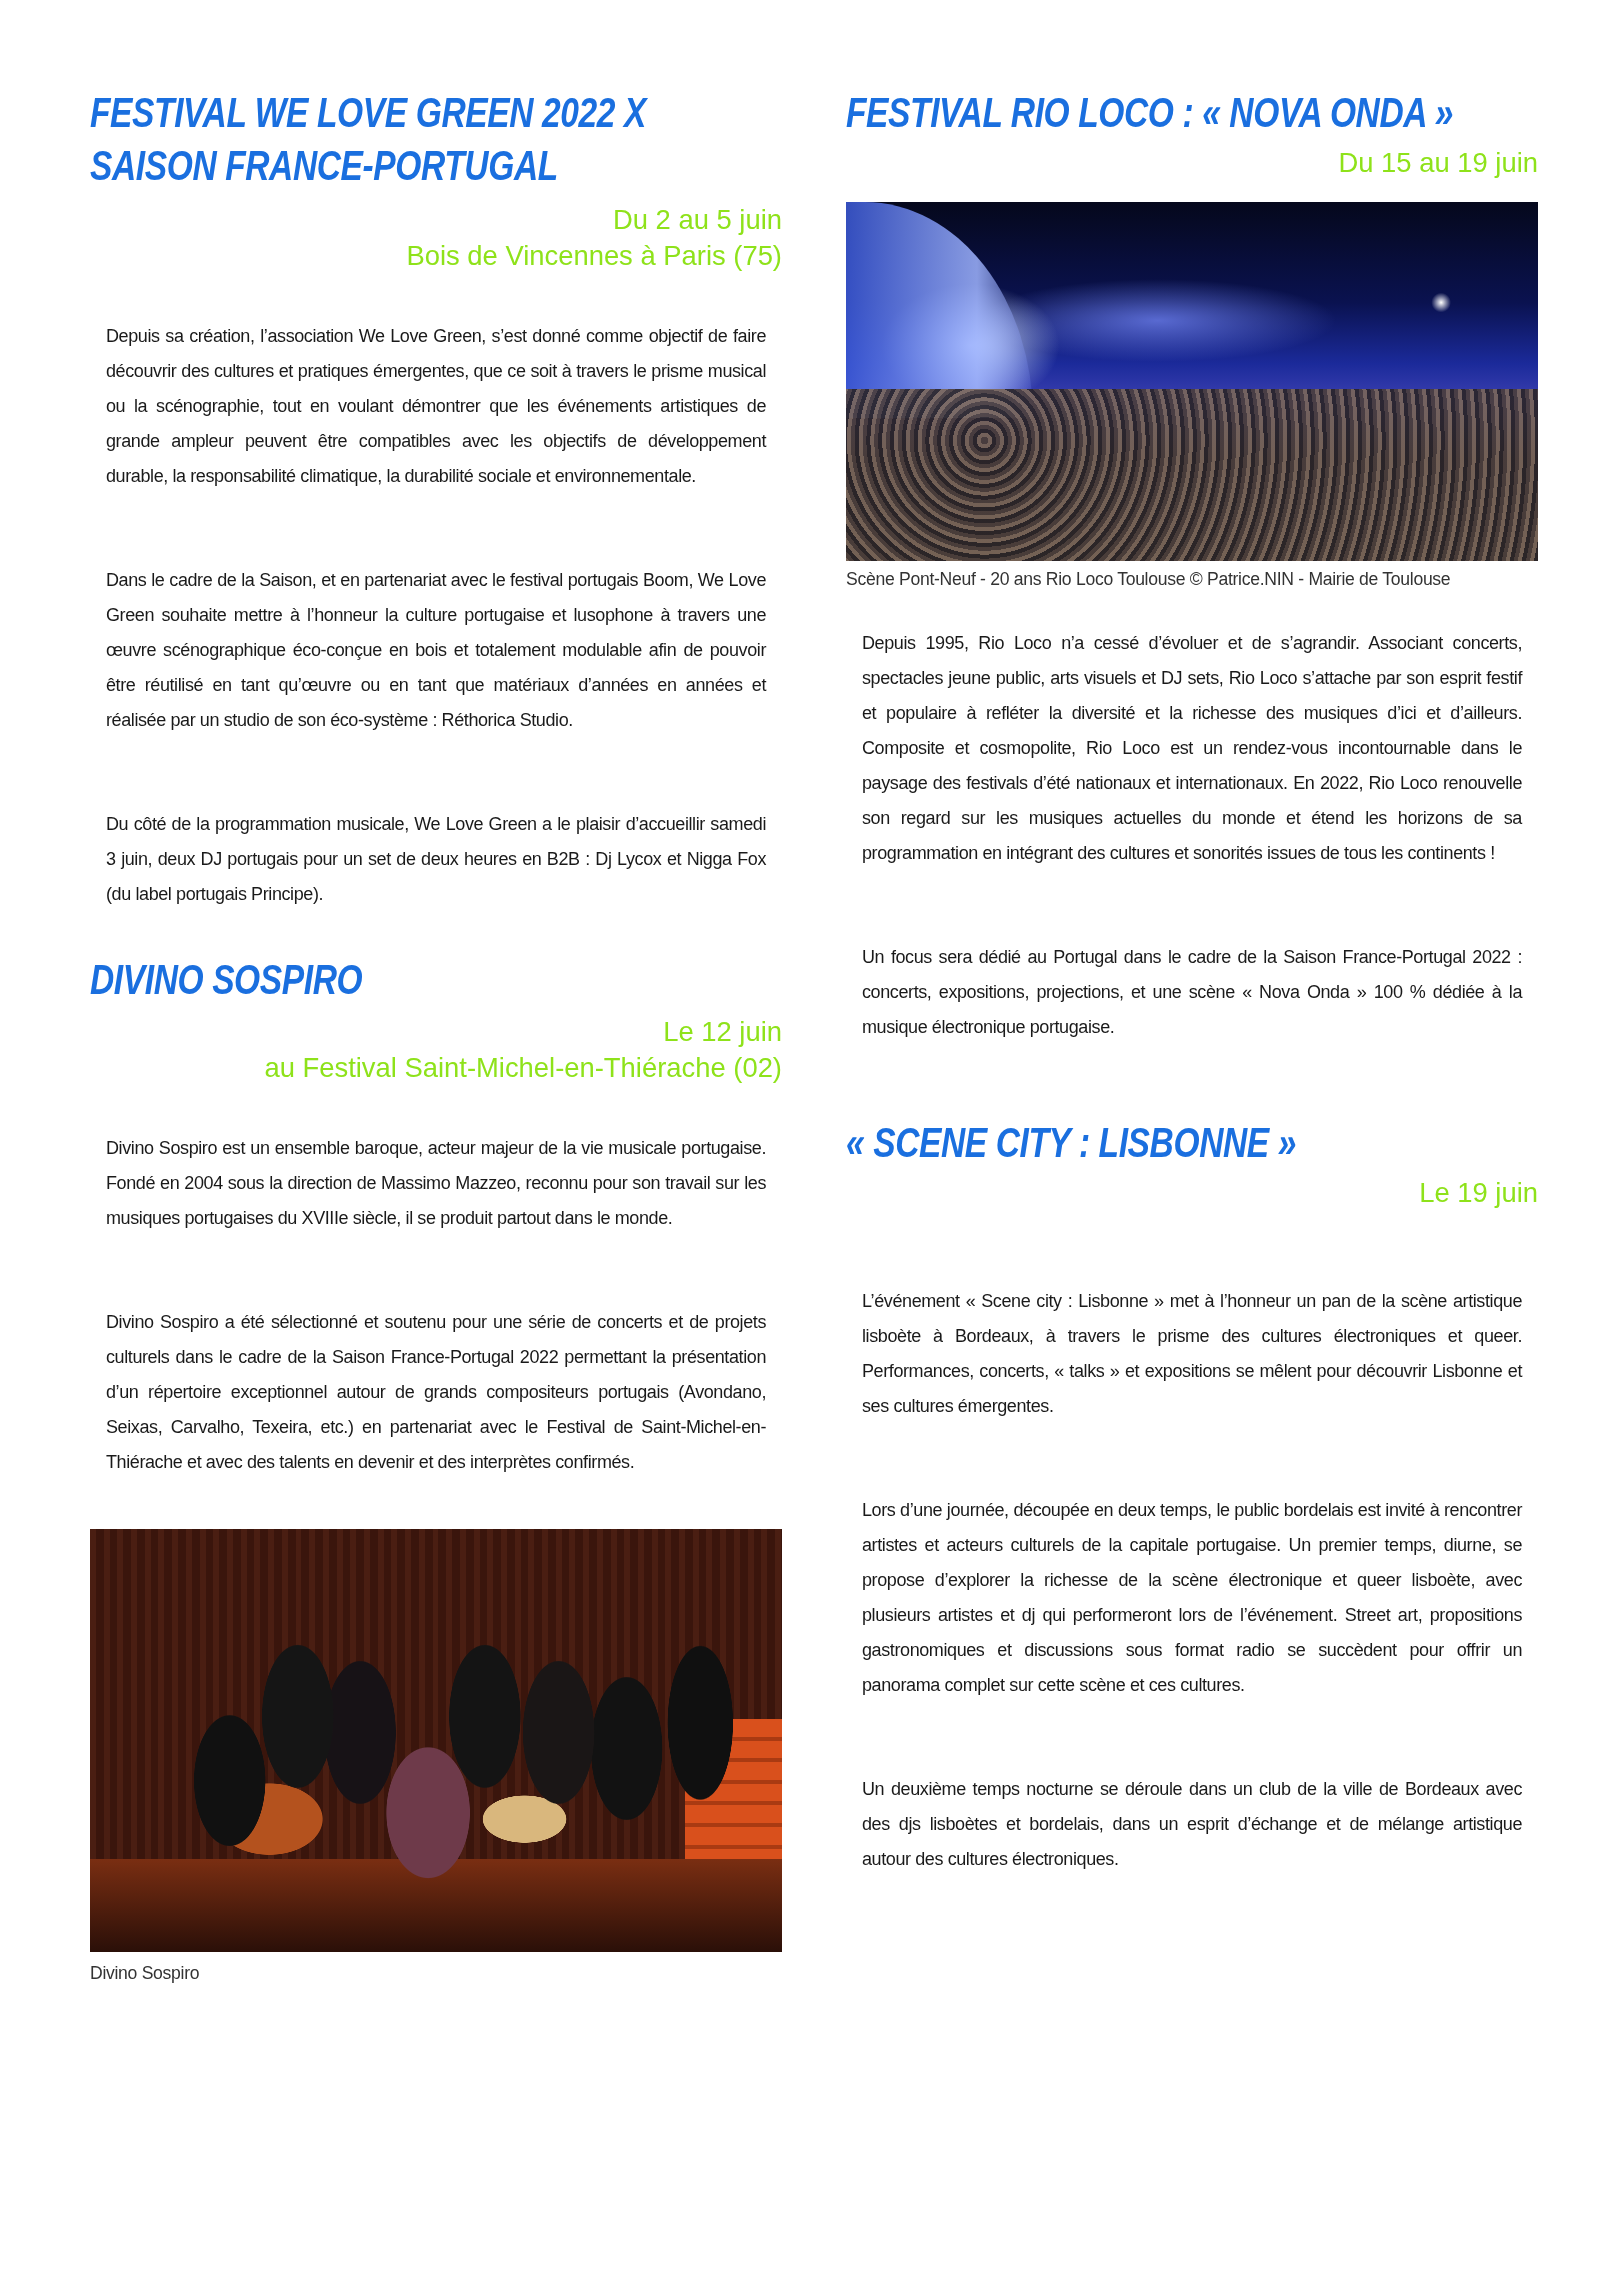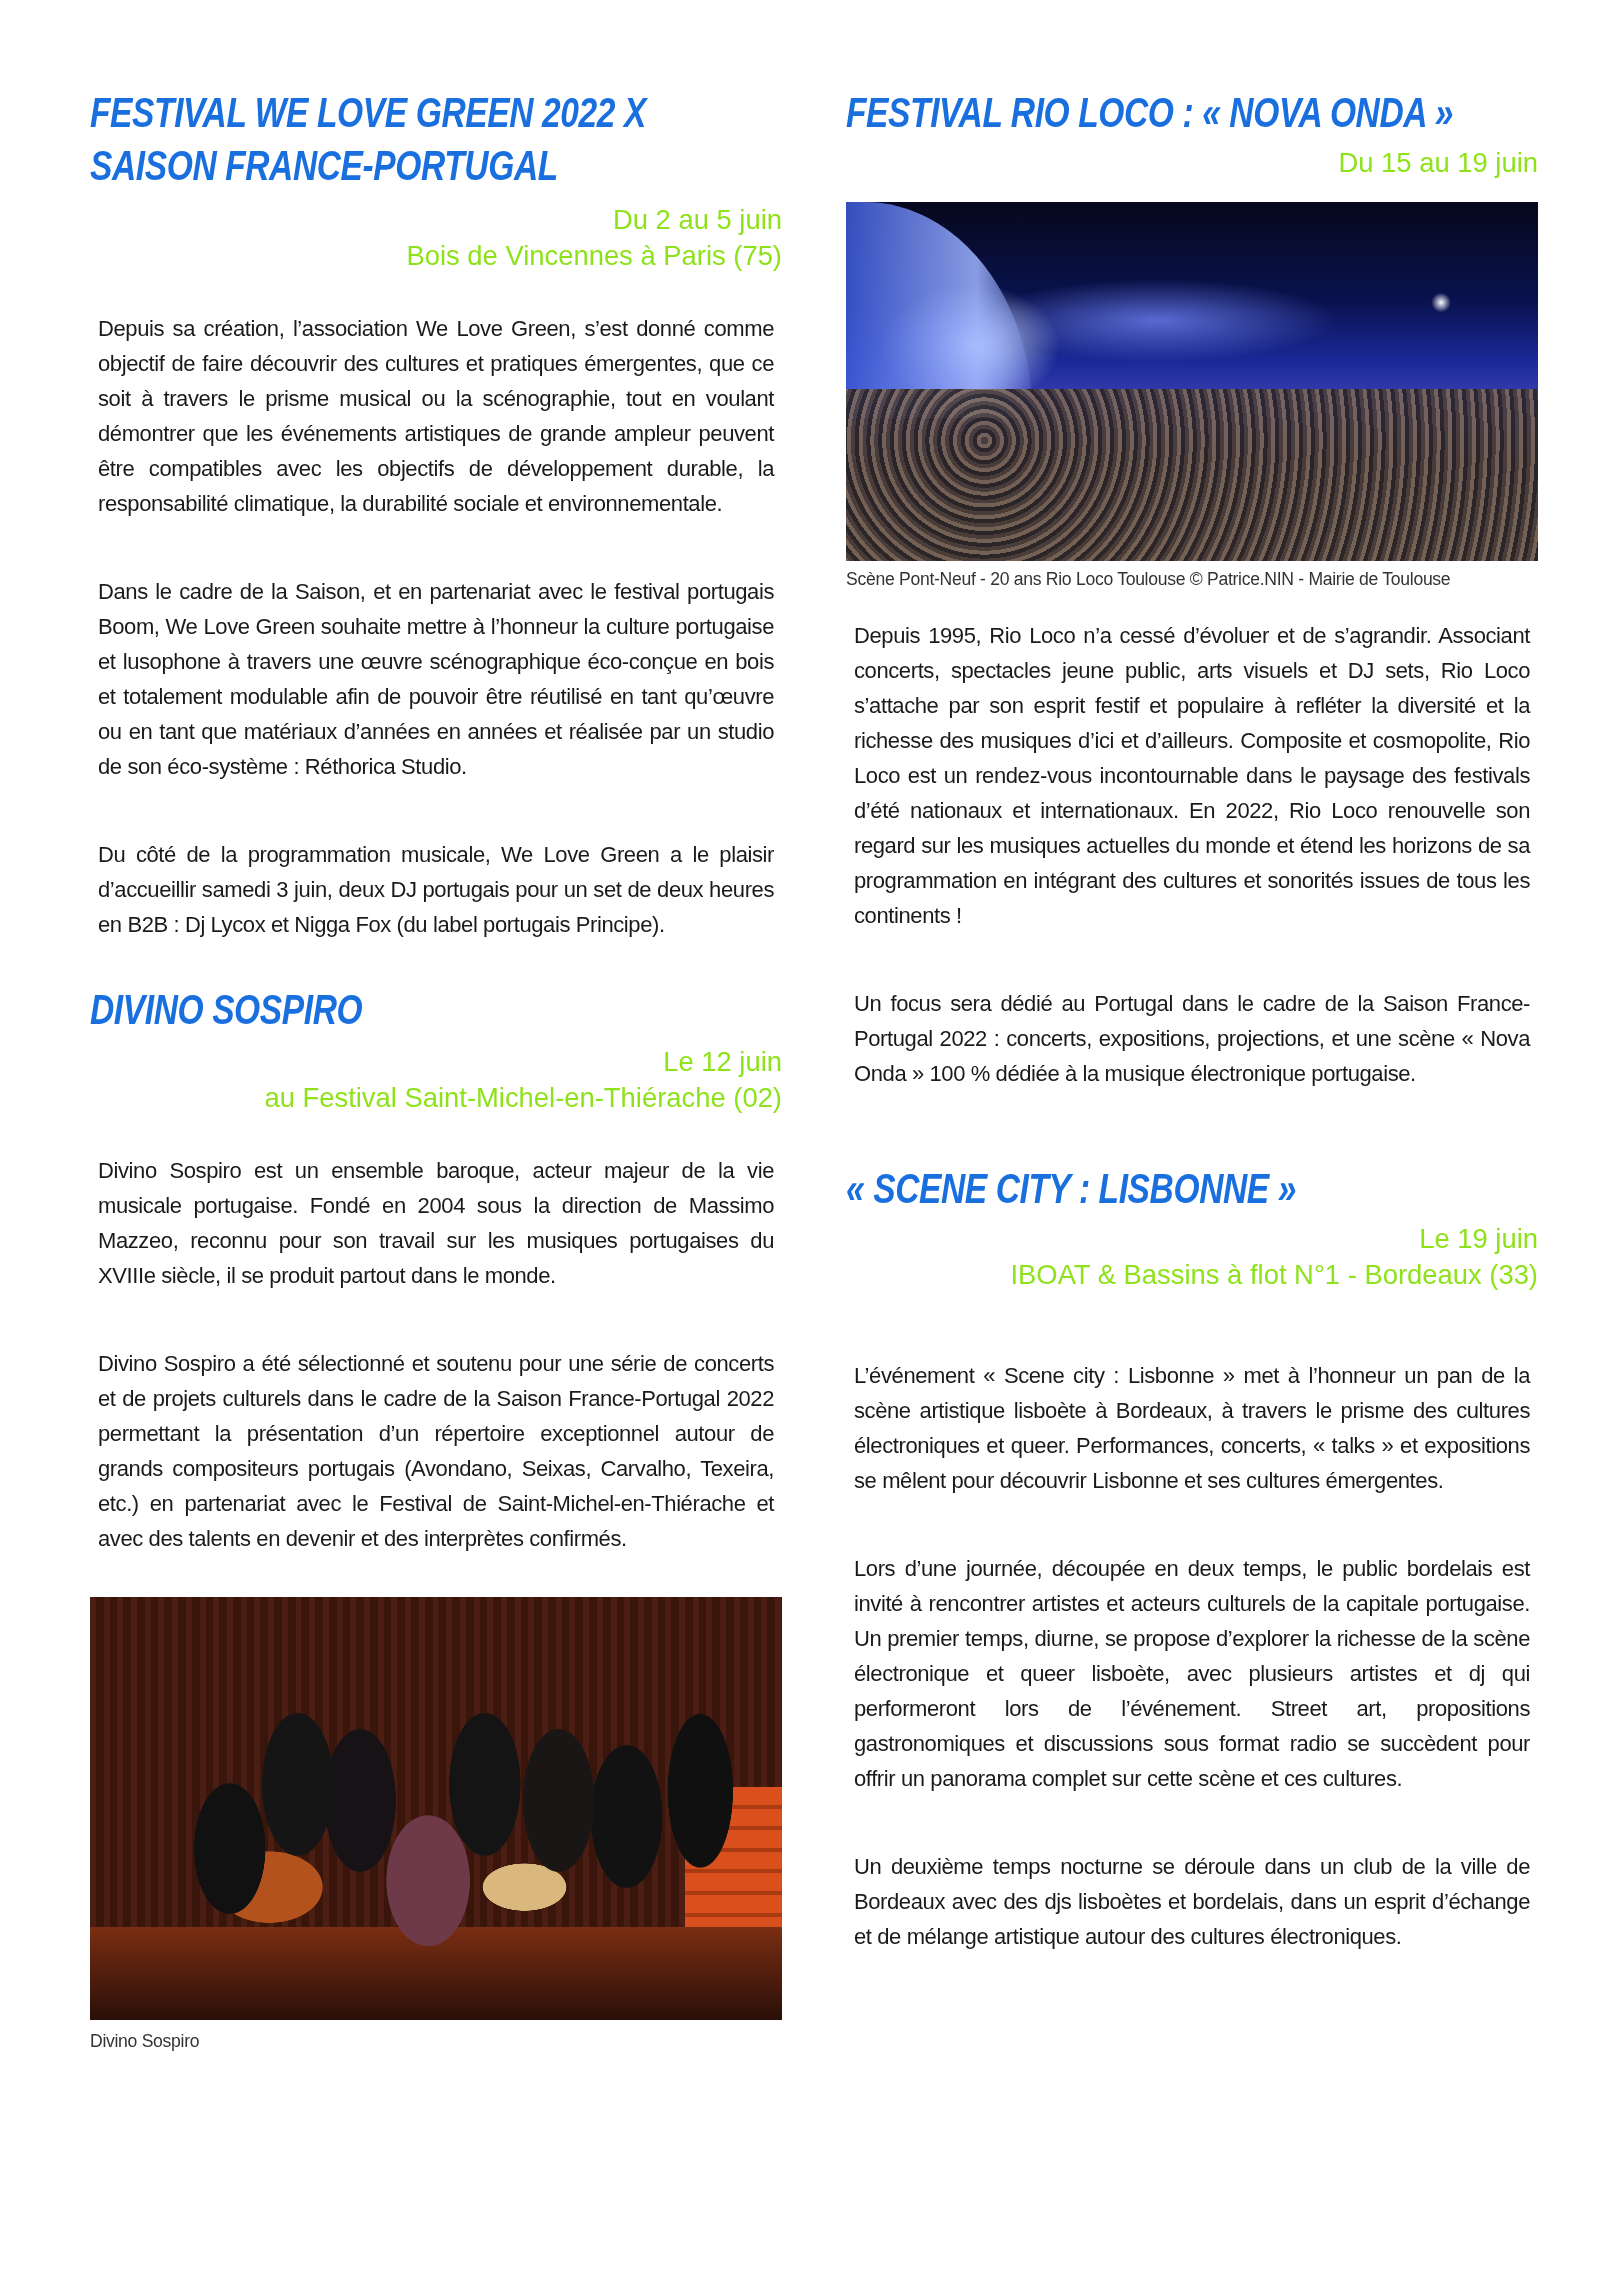--- a/index.html
+++ b/index.html
@@ -5,21 +5,21 @@
   html, body { margin: 0; padding: 0; background: #ffffff; }
   body { width: 1621px; height: 2293px; position: relative; overflow: hidden;
          font-family: "Liberation Sans", sans-serif; color: #1a1a1a; }
   .col { position: absolute; width: 692px; }
   .col-left { left: 90px; top: 86px; }
   .col-right { left: 846px; top: 86px; }
   .title { font-family: "Liberation Sans", sans-serif; font-weight: bold; font-style: italic;
            color: #1a6fdf; font-size: 43px; line-height: 53px; letter-spacing: -0.5px;
            text-transform: uppercase; margin: 0; transform: scaleX(0.78); transform-origin: left; width: 128%; }
   .sub { color: #8ee21a; font-size: 27.4px; line-height: 36px; margin: 0; text-align: right; }
-  .para { font-size: 22px; line-height: 35px; text-align: justify; margin: 8px; letter-spacing: -0.4px; }
+  .para { font-size: 18px; line-height: 35px; text-align: justify; margin: 16px; letter-spacing: -0.4px; }
   .caption { font-size: 17.6px; line-height: 33px; color: #333; letter-spacing: -0.3px; margin: 0; }
   .photo { display: block; width: 692px; position: relative; overflow: hidden; }
   .concert { height: 359px;
     background:
       radial-gradient(ellipse 127px 88px at 18% 40%, rgba(220,235,255,0.95), rgba(120,150,255,0.0) 70%),
       radial-gradient(ellipse 255px 59px at 45% 33%, rgba(120,140,255,0.7), rgba(0,0,0,0) 70%),
       radial-gradient(circle 9.8px at 86% 28%, #ffffff, rgba(255,255,255,0) 100%),
       linear-gradient(180deg, #05081c 0%, #0a1250 28%, #1b2a9a 45%, #3a3fb0 55%, #2b2740 72%, #3a3430 100%); }
   .concert .crowd { position: absolute; left: 0; right: 0; bottom: 0; height: 48%;
     background:
@@ -102,21 +102,20 @@
     <div style="height:13.7px"></div>
     <p class="para">Depuis 1995, Rio Loco n’a cessé d’évoluer et de s’agrandir. Associant concerts, spectacles jeune public, arts visuels et DJ sets, Rio Loco s’attache par son esprit festif et populaire à refléter la diversité et la richesse des musiques d’ici et d’ailleurs. Composite et cosmopolite, Rio Loco est un rendez-vous incontournable dans le paysage des festivals d’été nationaux et internationaux. En 2022, Rio Loco renouvelle son regard sur les musiques actuelles du monde et étend les horizons de sa programmation en intégrant des cultures et sonorités issues de tous les continents !</p>
     <div style="height:37px"></div>
     <p class="para">Un focus sera dédié au Portugal dans le cadre de la Saison France-Portugal 2022 : concerts, expositions, projections, et une scène « Nova Onda » 100 % dédiée à la musique électronique portugaise.</p>
   </section>
 
   <section style="margin-top:71px">
     <h2 class="title">« SCENE CITY : LISBONNE »</h2>
     <div style="height:5.9px"></div>
     <p class="sub">Le 19 juin</p>
-    <p class="sub">IBOAT &amp; Bassins à flot N°1 - Bordeaux (33)</p>
     <div style="height:57px"></div>
     <p class="para">L’événement « Scene city : Lisbonne » met à l’honneur un pan de la scène artistique lisboète à Bordeaux, à travers le prisme des cultures électroniques et queer. Performances, concerts, « talks » et expositions se mêlent pour découvrir Lisbonne et ses cultures émergentes.</p>
     <div style="height:37px"></div>
     <p class="para">Lors d’une journée, découpée en deux temps, le public bordelais est invité à rencontrer artistes et acteurs culturels de la capitale portugaise. Un premier temps, diurne, se propose d’explorer la richesse de la scène électronique et queer lisboète, avec plusieurs artistes et dj qui performeront lors de l’événement. Street art, propositions gastronomiques et discussions sous format radio se succèdent pour offrir un panorama complet sur cette scène et ces cultures.</p>
     <div style="height:37px"></div>
     <p class="para">Un deuxième temps nocturne se déroule dans un club de la ville de Bordeaux avec des djs lisboètes et bordelais, dans un esprit d’échange et de mélange artistique autour des cultures électroniques.</p>
   </section>
 </div>
 
 

